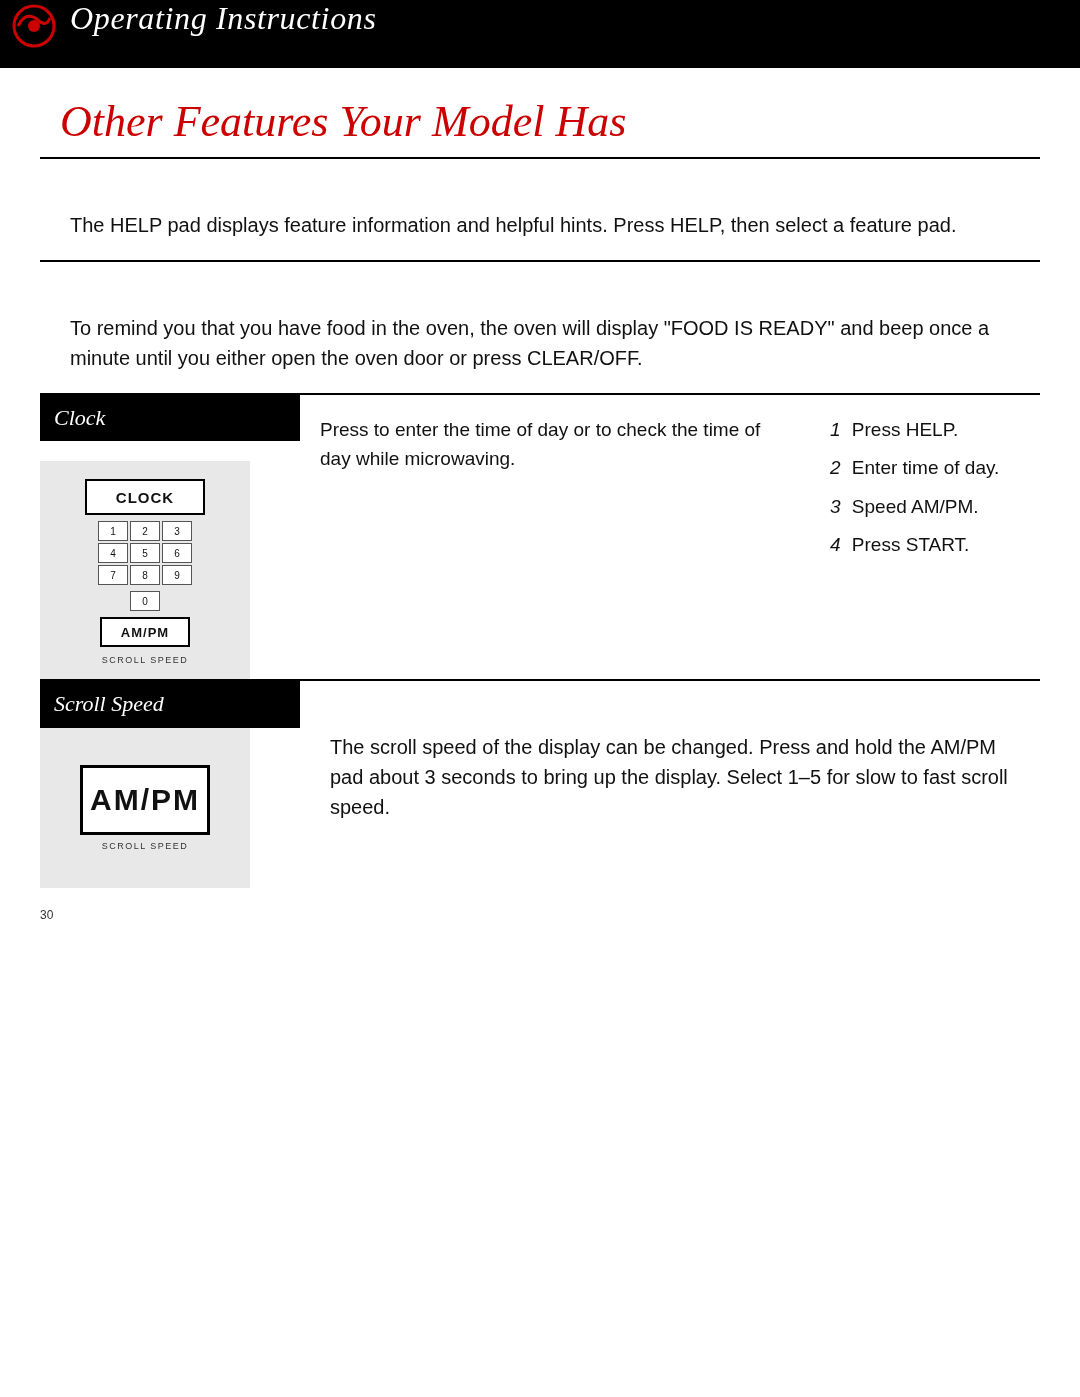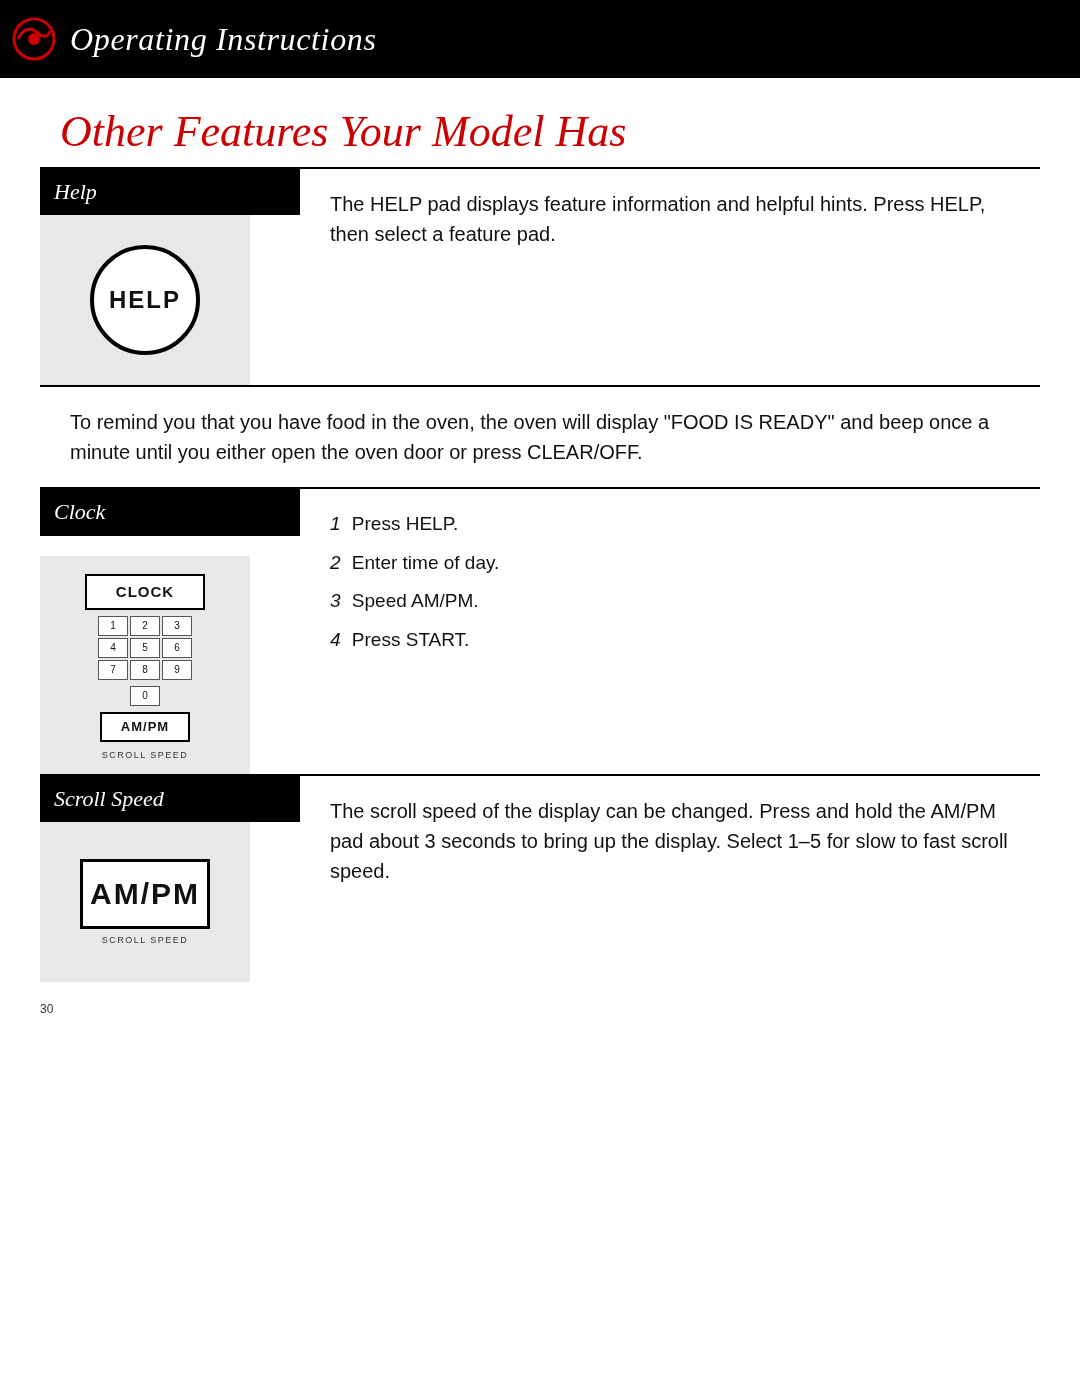--- a/index.html
+++ b/index.html
@@ -9,23 +9,22 @@
       min-height: 1397px;
       background: #fff;
       font-family: Georgia, 'Times New Roman', serif;
       color: #111;
     }
 
     
     .header {
       background: #000;
       display: flex;
-      align-items: center;
       padding: 0 0 0 8px;
-      height: 78px;
+      height: 68px;
     }
 
     .header-logo {
       width: 52px;
       height: 52px;
       margin-right: 10px;
       flex-shrink: 0;
     }
 
     .header-title {
@@ -59,20 +58,21 @@
       align-items: flex-start;
       line-height: 1.2;
     }
 
     .section-body {
       flex: 1;
       padding: 20px 30px 20px 30px;
       font-size: 20px;
       line-height: 1.5;
       font-family: 'Gill Sans', Arial, sans-serif;
+      margin-top: 31px;
     }
 
     
     .section-help {
       border-top: 2px solid #000;
       display: flex;
       flex-direction: row;
       margin: 0 40px;
     }
 
@@ -337,30 +337,20 @@
     <ellipse cx="26" cy="26" rx="20" ry="20" fill="none" stroke="#cc0000" stroke-width="3"></ellipse>
     <path d="M10 26 Q18 10 30 20 Q38 28 42 18" stroke="#cc0000" stroke-width="3" fill="none"></path>
     <circle cx="26" cy="26" r="6" fill="#cc0000"></circle>
   </svg>
   <span class="header-title">Operating Instructions</span>
 </div>
 
 <div class="page-title">Other Features Your Model Has</div>
 
 <div class="section-help">
-  <div class="section-left">
-    <div class="section-label">
-      <span>Help</span>
-    </div>
-    <div class="help-button-box">
-      <div class="help-circle">
-        <span>HELP</span>
-      </div>
-    </div>
-  </div>
   <div class="section-body">The HELP pad displays feature information and helpful hints. Press HELP, then select a feature pad.</div>
 </div>
 
 <div class="cooking-section">
   <div class="section-body">To remind you that you have food in the oven, the oven will display "FOOD IS READY" and beep once a minute until you either open the oven door or press CLEAR/OFF.</div>
 </div>
 
 <div class="clock-section">
   <div class="section-left">
     <div class="section-label">
@@ -385,20 +375,21 @@
         <div class="numpad-zero">0</div>
       </div>
       <div class="ampm-button">
         <span>AM/PM</span>
       </div>
       <div class="scroll-speed-label-small">SCROLL SPEED</div>
     </div>
   </div>
   <div class="clock-steps">
     <div class="clock-content">
+      <div class="main-text" style="flex:1; padding-right:30px; font-size:19px; line-height:1.55; font-family:'Gill Sans',Arial,sans-serif;">Press to enter the time of day or to check the time of day while microwaving.</div>
       <div class="steps-list">
         <div class="step-item">
           <span class="step-num"><em>1</em></span>
           <span>Press HELP.</span>
         </div>
         <div class="step-item">
           <span class="step-num"><em>2</em></span>
           <span>Enter time of day.</span>
         </div>
         <div class="step-item">

